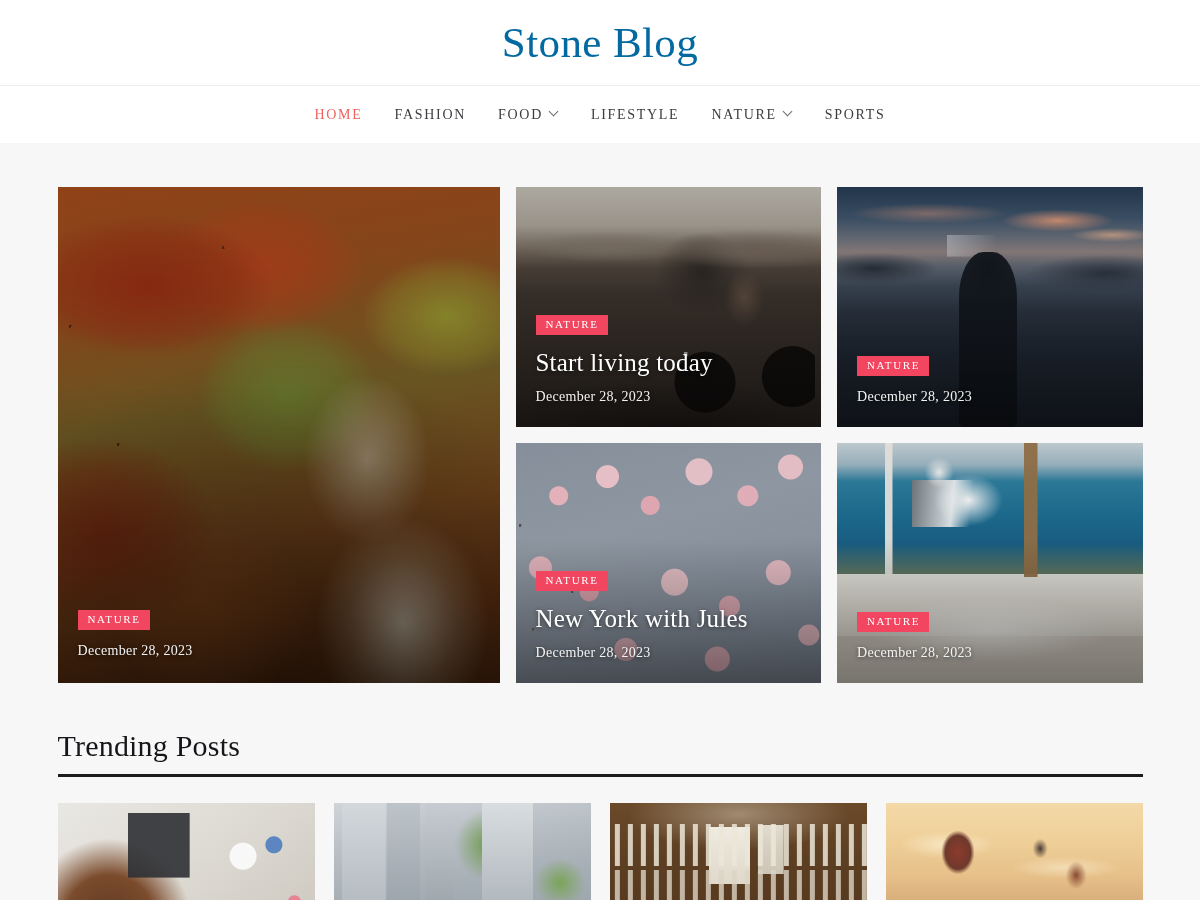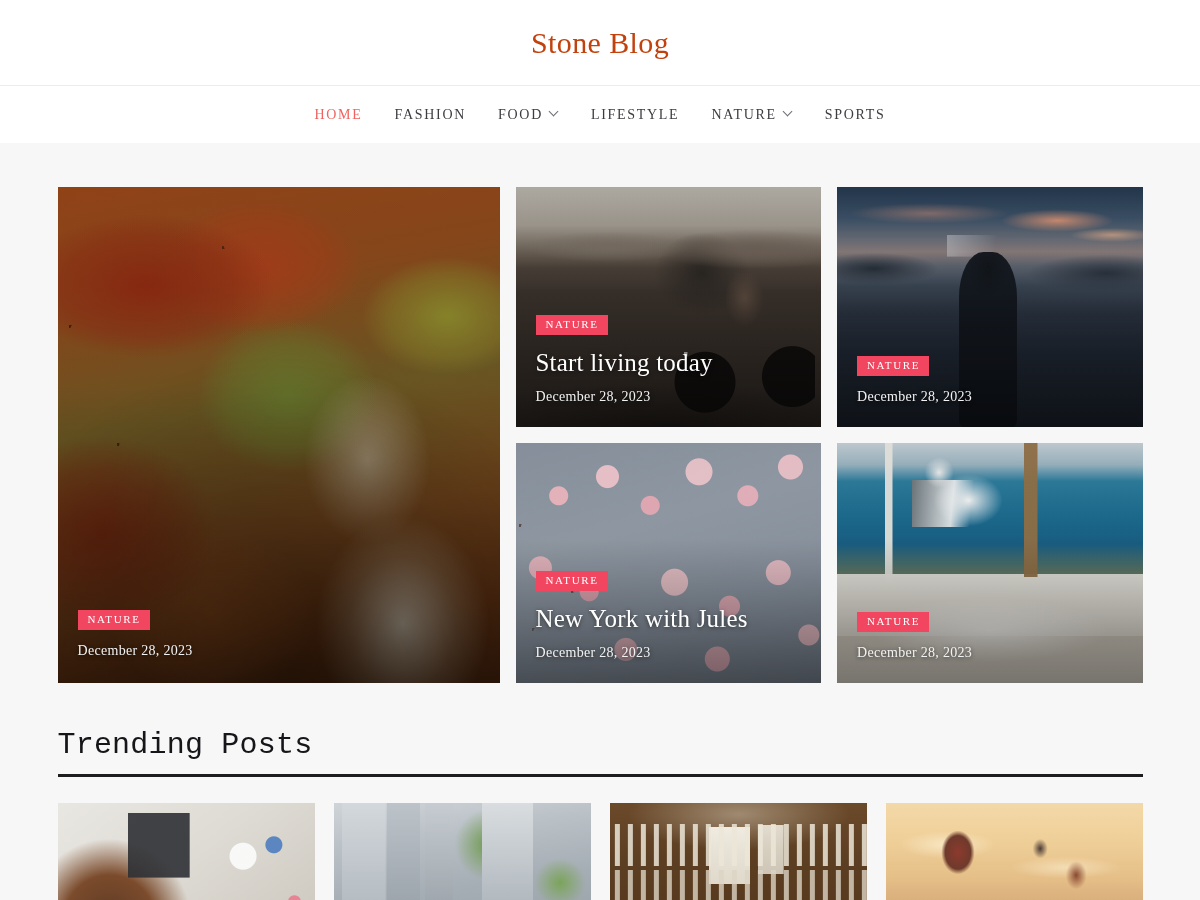--- a/index.html
+++ b/index.html
@@ -20,23 +20,23 @@
   .site-header {
     height: 86px;
     background: #ffffff;
     display: flex;
     align-items: center;
     justify-content: center;
     border-bottom: 1px solid #ececec;
   }
   .site-title {
     font-family: "Liberation Serif", "DejaVu Serif", serif;
-    font-size: 30px;
+    font-size: 43px;
     font-weight: 400;
-    color: #c2410c;
+    color: #0369a1;
     letter-spacing: 0.4px;
     line-height: 1;
   }
 
   
   .main-nav {
     height: 57px;
     background: #ffffff;
     display: flex;
     align-items: center;
@@ -146,21 +146,21 @@
     color: #f2f2f2;
     letter-spacing: 0.3px;
     text-shadow: 0 1px 4px rgba(0,0,0,0.6);
   }
 
   
   .trending {
     margin-top: 46px;
   }
   .trending-title {
-    font-family: Liberation Mono, monospace;
+    font-family: Liberation Serif, serif;
     font-size: 30px;
     font-weight: 400;
     color: #16161a;
     line-height: 1.1;
     letter-spacing: 0.2px;
   }
   .trending-rule {
     margin-top: 12px;
     height: 3px;
     background: #1d1d20;

